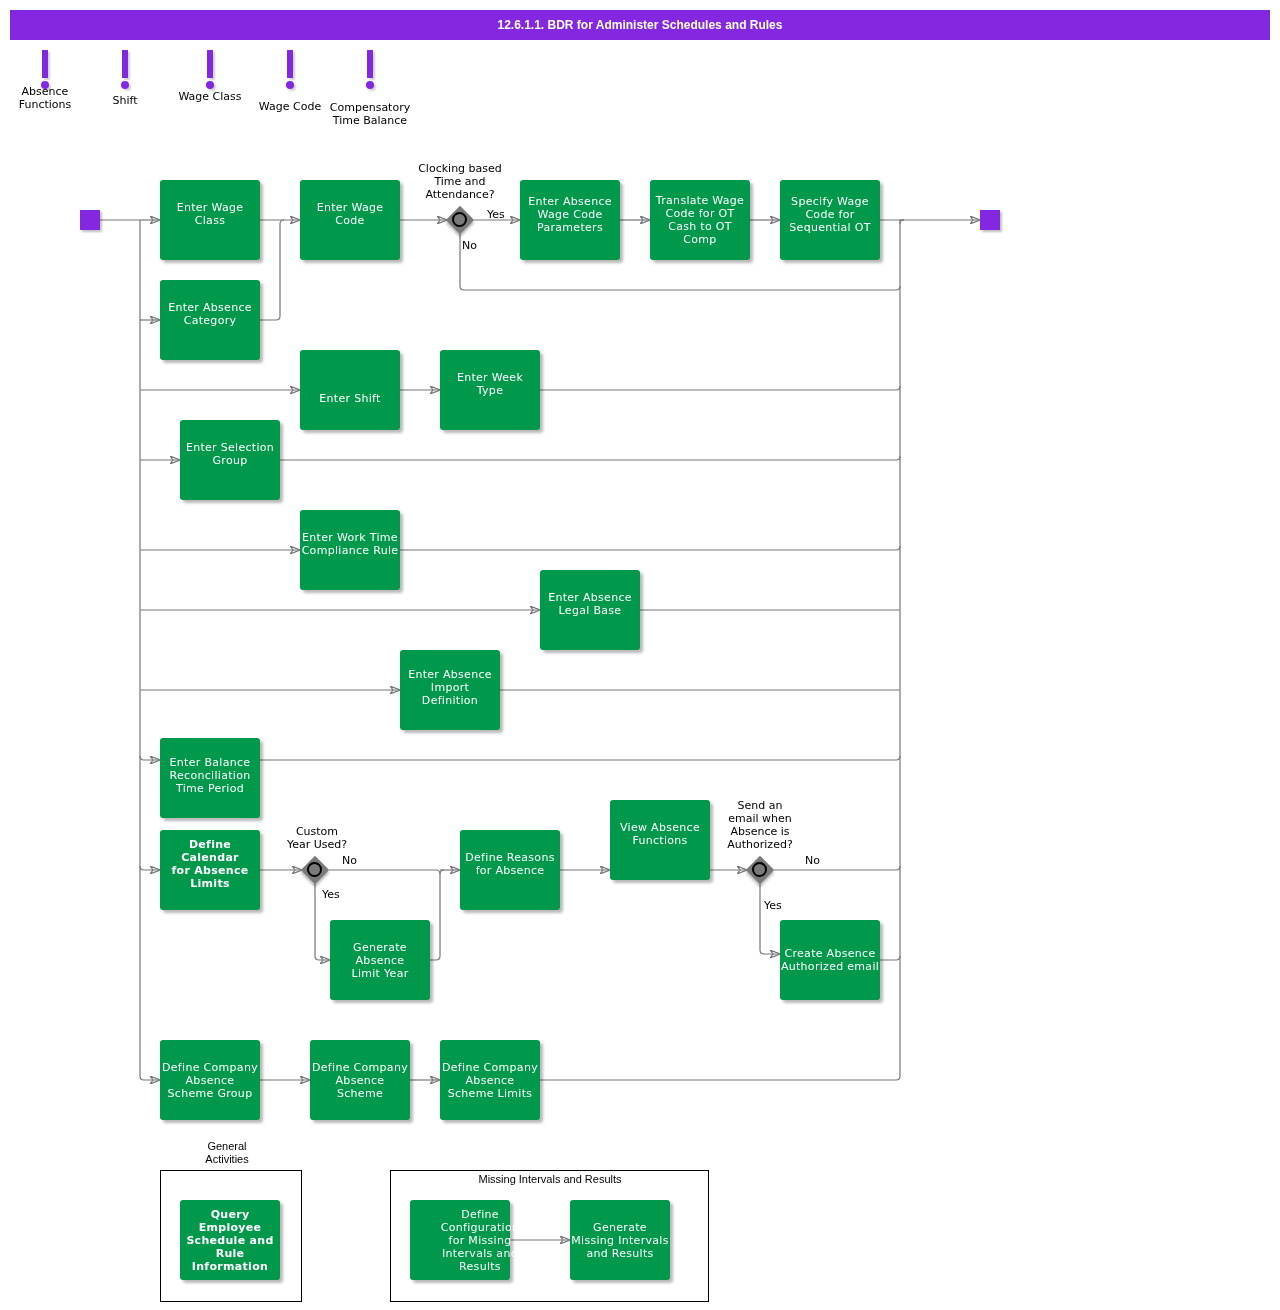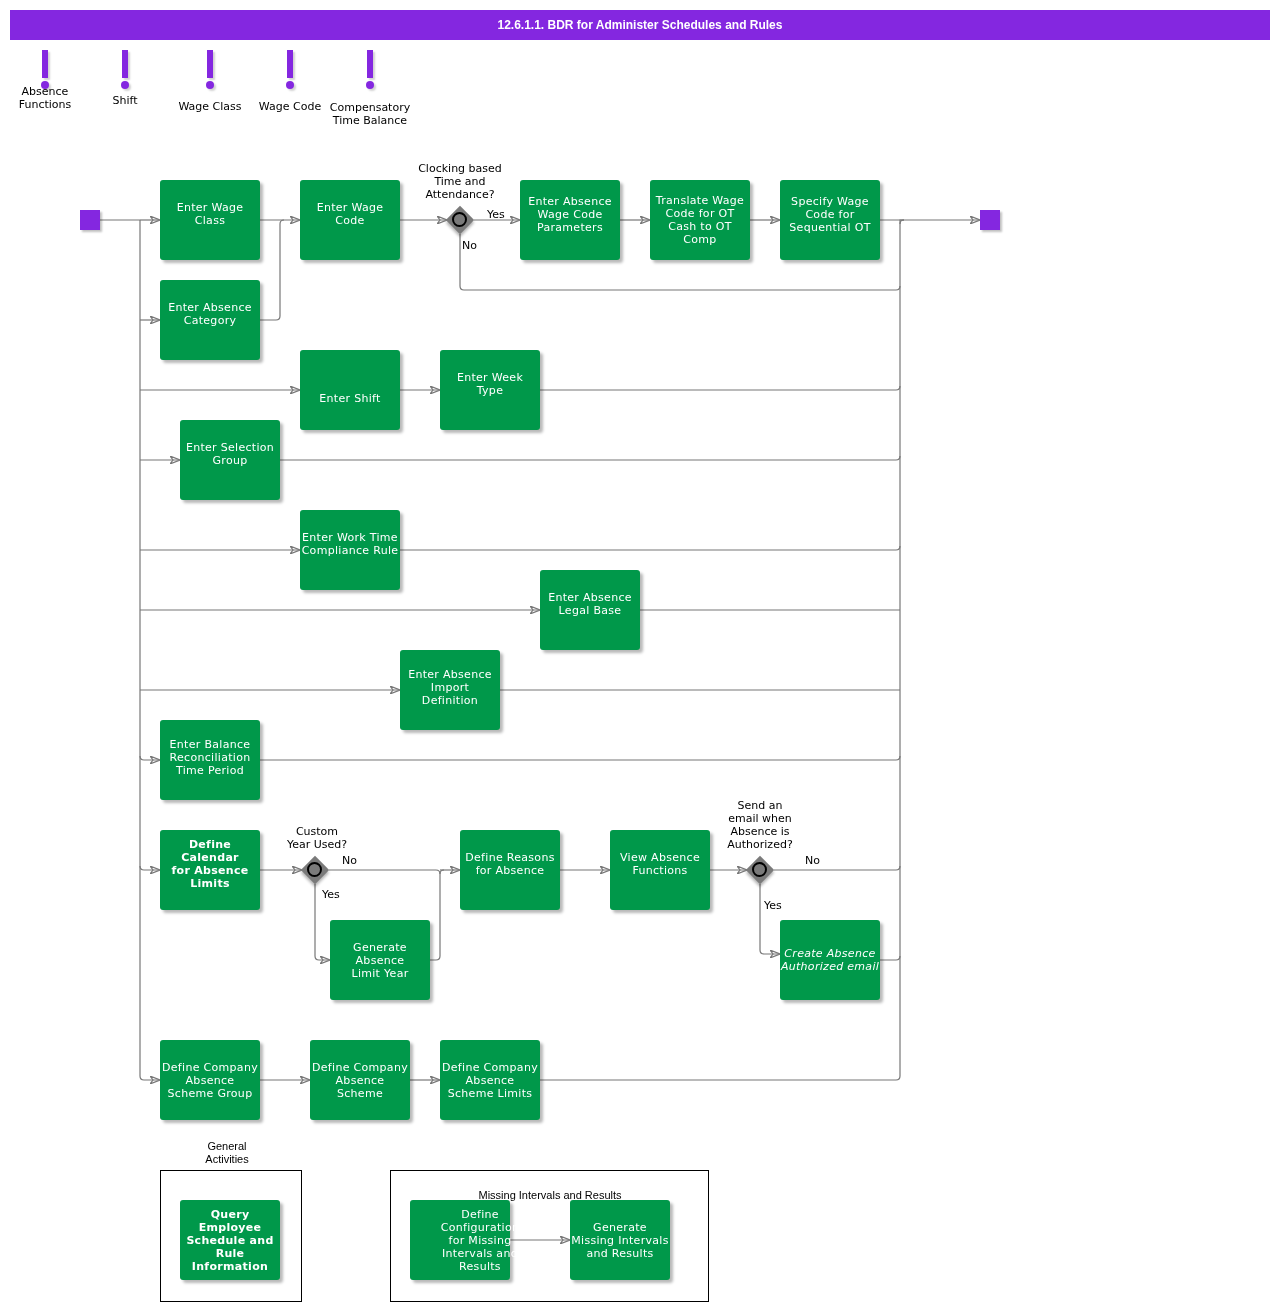--- a/index.html
+++ b/index.html
@@ -60,21 +60,21 @@
       <div class="bar"></div>
       <div class="dot"></div>
     </div>
   <span class="lbl" style="margin-top:4px;">Shift</span>
 </div>
 <div class="legend-item" style="left:170px; top:50px; width:80px;">
   <div class="bang">
       <div class="bar"></div>
       <div class="dot"></div>
     </div>
-  <span class="lbl" style="margin-top:10px;">Wage Class</span>
+  <span class="lbl" style="margin-top:0;">Wage Class</span>
 </div>
 <div class="legend-item" style="left:250px; top:50px; width:80px;">
   <div class="bang">
       <div class="bar"></div>
       <div class="dot"></div>
     </div>
   <span class="lbl" style="margin-top:10px;">Wage Code</span>
 </div>
 <div class="legend-item" style="left:325px; top:50px; width:90px;">
   <div class="bang">
@@ -205,21 +205,21 @@
   </div>
 <div class="task" style="left:540px; top:570px;">
     <span>Enter Absence
 Legal Base</span>
   </div>
 <div class="task" style="left:400px; top:650px;">
     <span style="margin-top:-6px;">Enter Absence
 Import
 Definition</span>
   </div>
-<div class="task" style="left:160px; top:720px;justify-content:center;">
+<div class="task" style="left:160px; top:738px;justify-content:center;">
     <span style="margin-top:-6px;">Enter Balance
 Reconciliation
 Time Period</span>
   </div>
 
 <div class="task" style="left:160px; top:830px;font-weight:bold;">
     <span>Define Calendar
 for Absence
 Limits</span>
   </div>
@@ -231,34 +231,34 @@
 <div class="flow-label" style="left:322px; top:888px;">Yes</div>
 <div class="task" style="left:330px; top:920px;">
     <span style="margin-top:0;">Generate
 Absence
 Limit Year</span>
   </div>
 <div class="task" style="left:460px; top:830px;">
     <span>Define Reasons
 for Absence</span>
   </div>
-<div class="task" style="left:610px; top:830px;">
+<div class="task" style="left:610px; top:800px;">
     <span>View Absence
 Functions</span>
   </div>
 <div class="gw-label" style="left:715px; top:799px; width:90px;">Send an
 email when
 Absence is
 Authorized?</div>
 <div class="gateway" style="left:750px; top:860px;"></div>
 <div class="gateway-ring" style="left:752px; top:862px;"></div>
 <div class="flow-label" style="left:805px; top:854px;">No</div>
 <div class="flow-label" style="left:764px; top:899px;">Yes</div>
 <div class="task" style="left:780px; top:920px;">
-    <span style="margin-top:0;font-style:italic;">Create Absence
+    <span style="margin-top:0;">Create Absence
 Authorized email</span>
   </div>
 
 <div class="task" style="left:160px; top:1040px;">
     <span style="margin-top:0;">Define Company
 Absence
 Scheme Group</span>
   </div>
 <div class="task" style="left:310px; top:1040px;">
     <span style="margin-top:0;">Define Company
@@ -274,21 +274,21 @@
 <div class="group-title" style="left:187px; top:1140px; width:80px;">General
 Activities</div>
 <div class="group-box" style="left:160px; top:1170px; width:140px; height:130px;"></div>
 <div class="task" style="left:180px; top:1200px;">
     <span style="margin-top:0;font-weight:bold;">Query Employee
 Schedule and
 Rule Information</span>
   </div>
 
 <div class="group-box" style="left:390px; top:1170px; width:317px; height:130px;"></div>
-<div class="group-title" style="left:390px; top:1173px; width:320px;margin-top:16px;">Missing Intervals and Results</div>
+<div class="group-title" style="left:390px; top:1173px; width:320px;">Missing Intervals and Results</div>
 <div class="task" style="left:410px; top:1200px;">
     <span style="margin-top:0;margin-left:40px;">Define
 Configuration
 for Missing
 Intervals and
 Results</span>
   </div>
 <div class="task" style="left:570px; top:1200px;">
     <span style="margin-top:0;">Generate
 Missing Intervals

